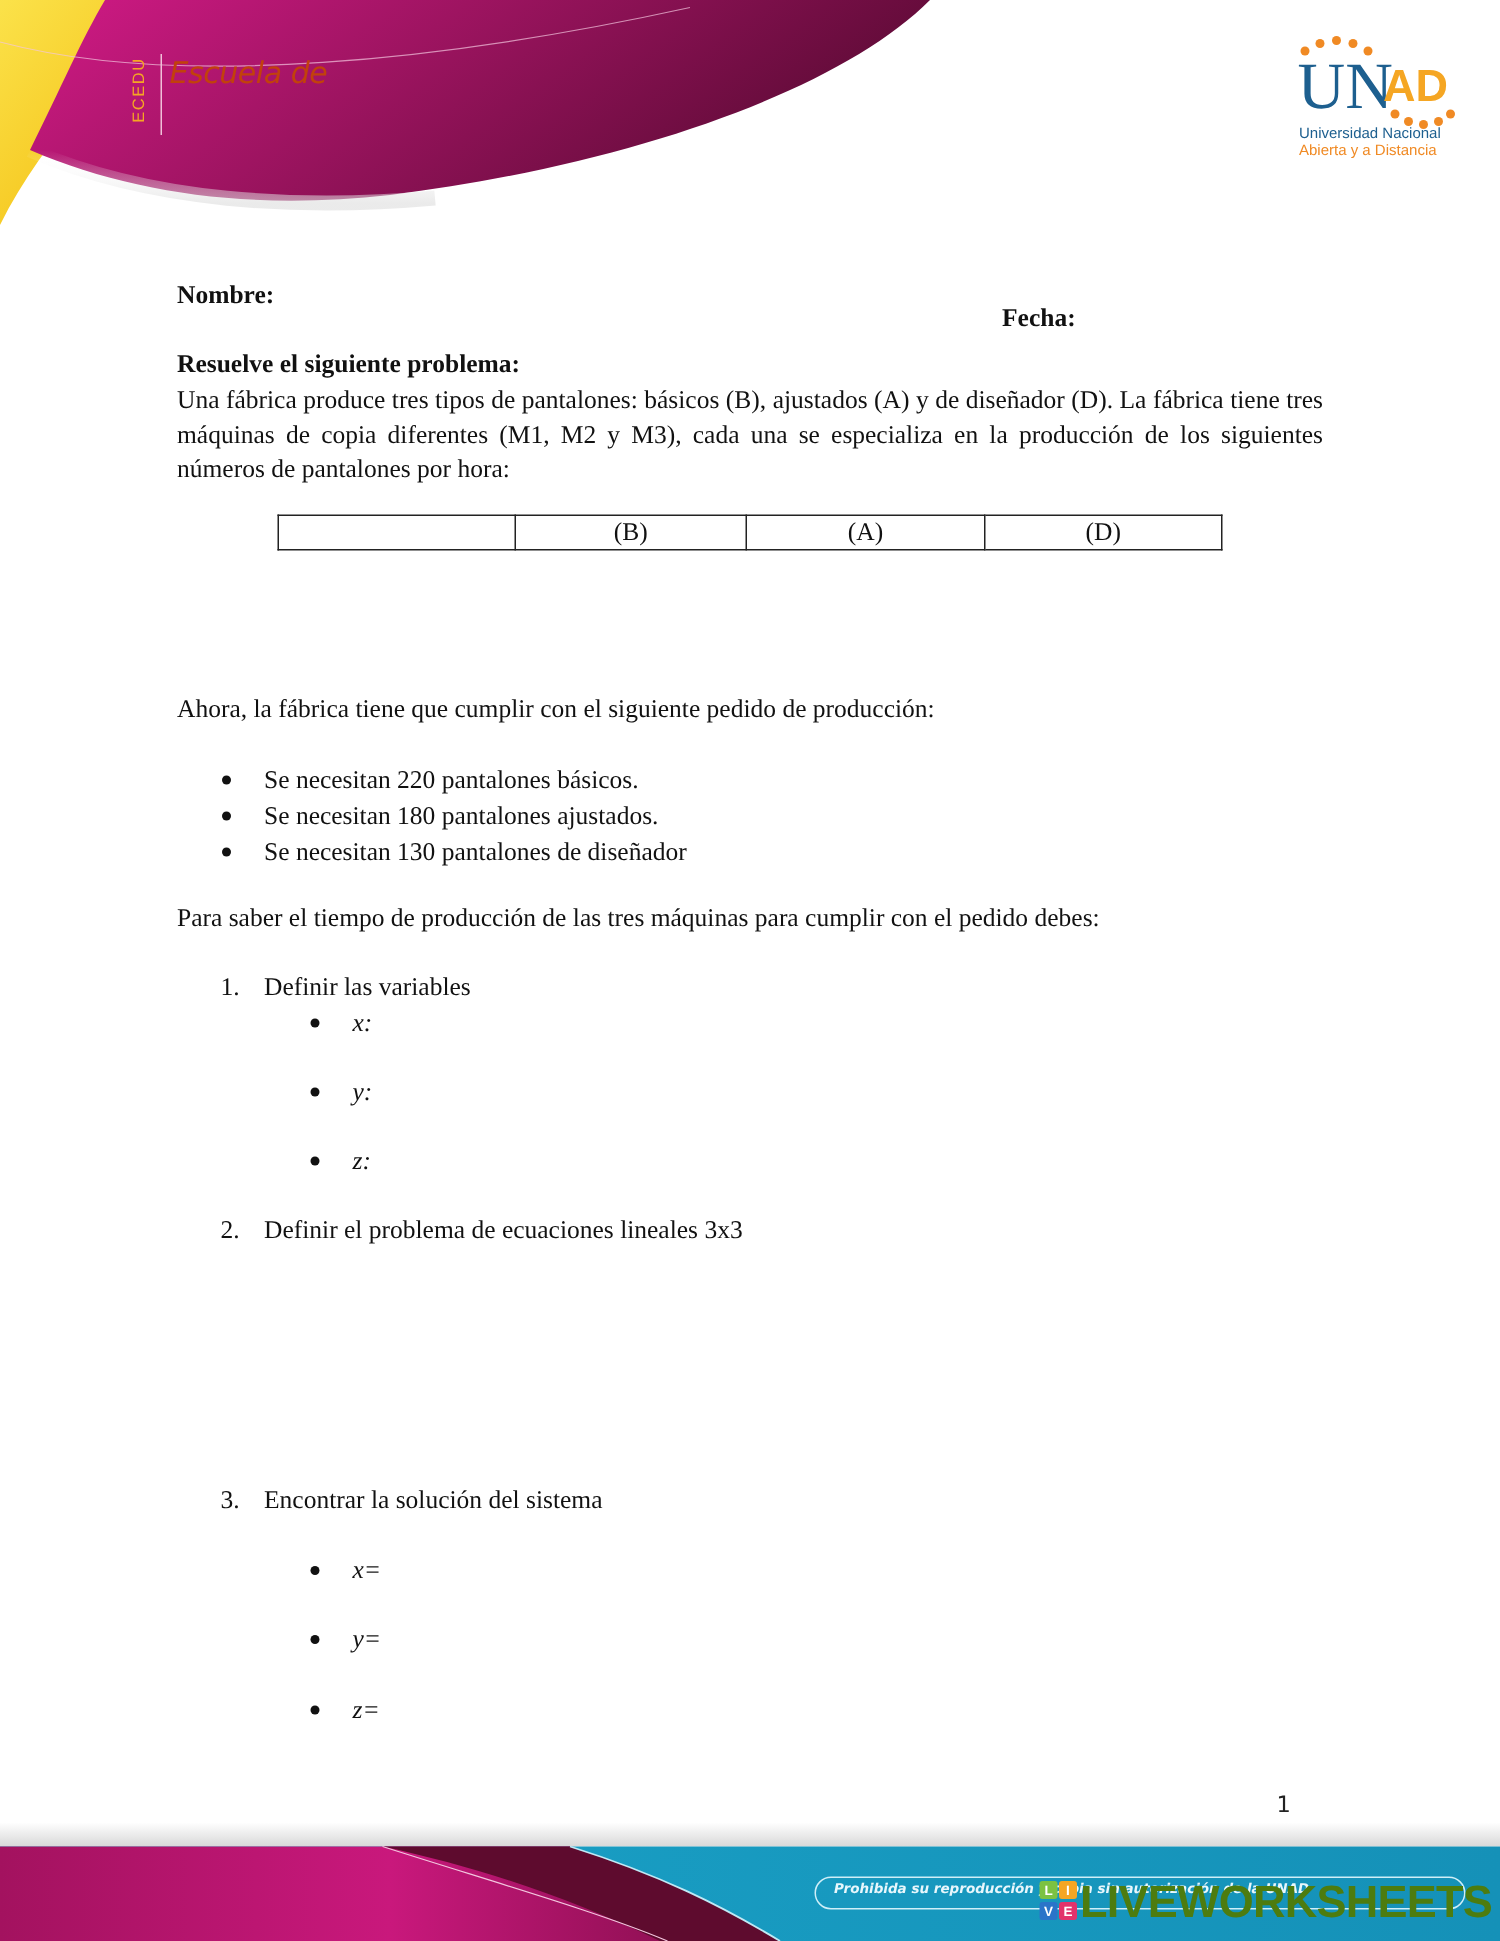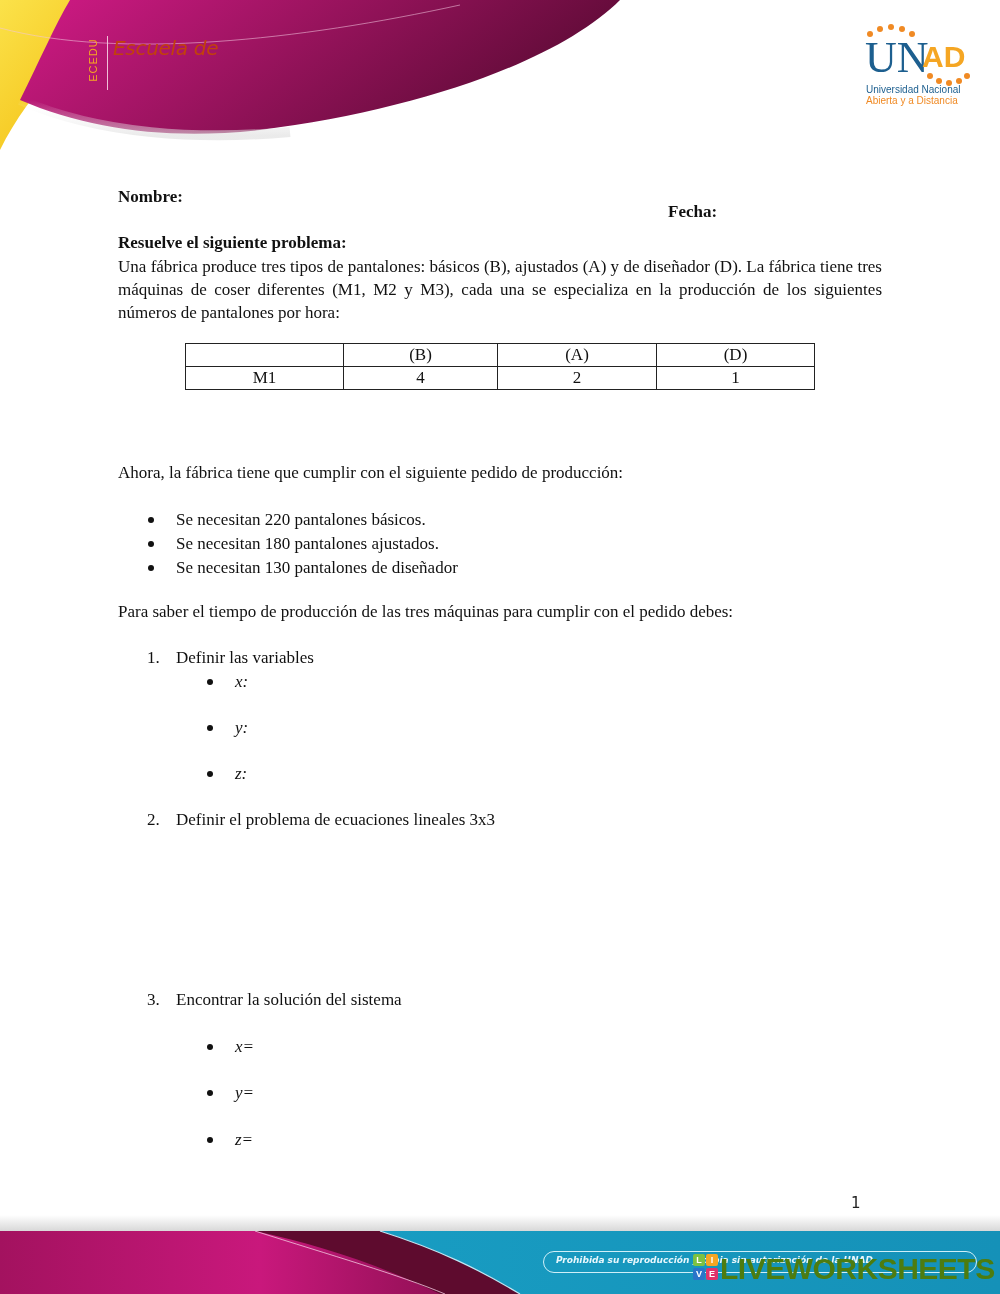--- a/index.html
+++ b/index.html
@@ -100,36 +100,30 @@
 <div class="unad-sub">
   <div class="l1">Universidad Nacional</div>
   <div class="l2">Abierta y a Distancia</div>
 </div>
 
 <div class="doc bold" style="top:163px;">Nombre:</div>
 <div class="doc bold" style="top:178px; left:668px; width:100px;">Fecha:</div>
 
 <div class="doc bold" style="top:209px;">Resuelve el siguiente problema:</div>
 
-<div class="doc justify" style="top:255px;">Una fábrica produce tres tipos de pantalones: básicos (B), ajustados (A) y de diseñador (D). La fábrica tiene tres máquinas de coser diferentes (M1, M2 y M3), cada una se especializa en la producción de los siguientes números de pantalones por hora:</div>
+<div class="doc justify" style="top:255px;">Una fábrica produce tres tipos de pantalones: básicos (B), ajustados (A) y de diseñador (D). La fábrica tiene tres máquinas de copia diferentes (M1, M2 y M3), cada una se especializa en la producción de los siguientes números de pantalones por hora:</div>
 
 <table class="prod">
   <tbody>
       <tr>
     <td style="width:157px;"></td>
     <td style="width:153px;">(B)</td>
     <td style="width:158px;">(A)</td>
     <td>(D)</td>
   </tr>
-  <tr>
-    <td>M1</td>
-    <td>4</td>
-    <td>2</td>
-    <td>1</td>
-  </tr>
 </tbody>
   </table>
 
 <div class="doc" style="top:461px;">Ahora, la fábrica tiene que cumplir con el siguiente pedido de producción:</div>
 
 <div class="bullet" style="left:148px; top:508px;">
   <span class="dot"></span>
   <span class="txt">Se necesitan 220 pantalones básicos.</span>
 </div>
 <div class="bullet" style="left:148px; top:532px;">

